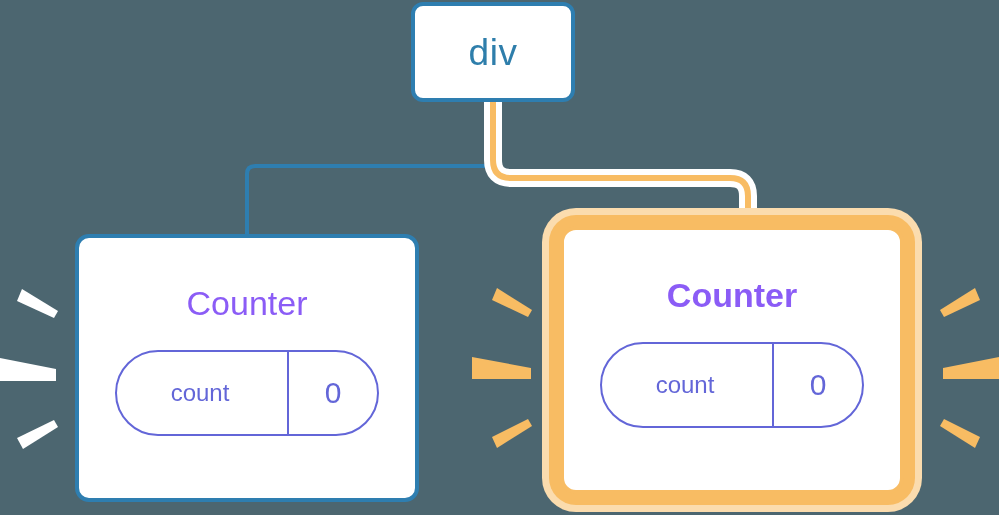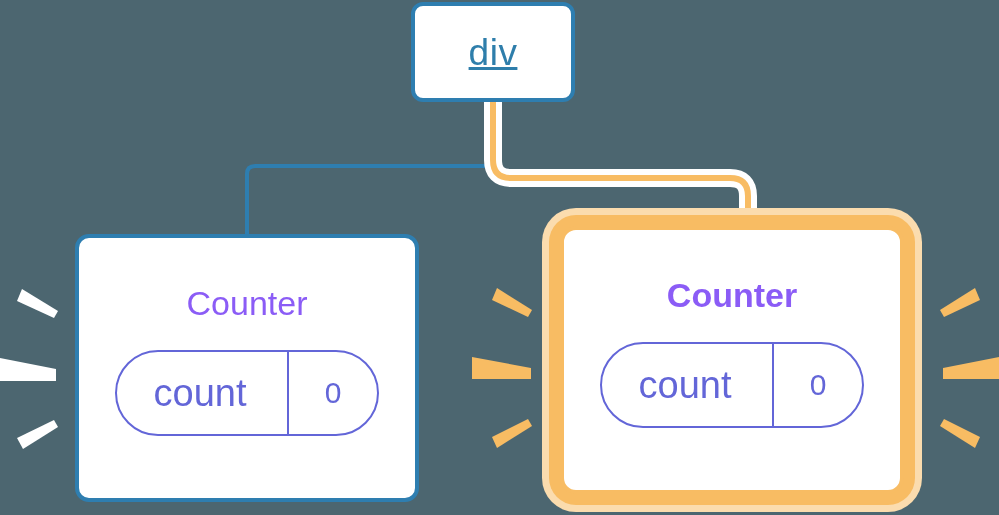--- a/index.html
+++ b/index.html
@@ -50,21 +50,20 @@
     display: flex;
     align-items: center;
     justify-content: center;
   }
   .node-div .node-title {
     font-size: 37px;
     color: #2e7eab;
     font-weight: 400;
     letter-spacing: 0.5px;
     line-height: 1;
-    text-decoration: underline;
   }
 
   .node-counter {
     width: 344px;
     height: 268px;
     border-radius: 14px;
     display: flex;
     flex-direction: column;
     align-items: center;
   }
@@ -104,21 +103,21 @@
     align-items: stretch;
     box-sizing: border-box;
     background: #ffffff;
   }
   .pill .pill-key {
     flex: 1 1 auto;
     display: flex;
     align-items: center;
     justify-content: center;
     color: #6366d8;
-    font-size: 38px;
+    font-size: 24px;
     padding-right: 4px;
   }
   .pill .pill-sep {
     width: 2px;
     background: #6366d8;
     flex: 0 0 auto;
   }
   .pill .pill-val {
     flex: 0 0 88px;
     display: flex;

